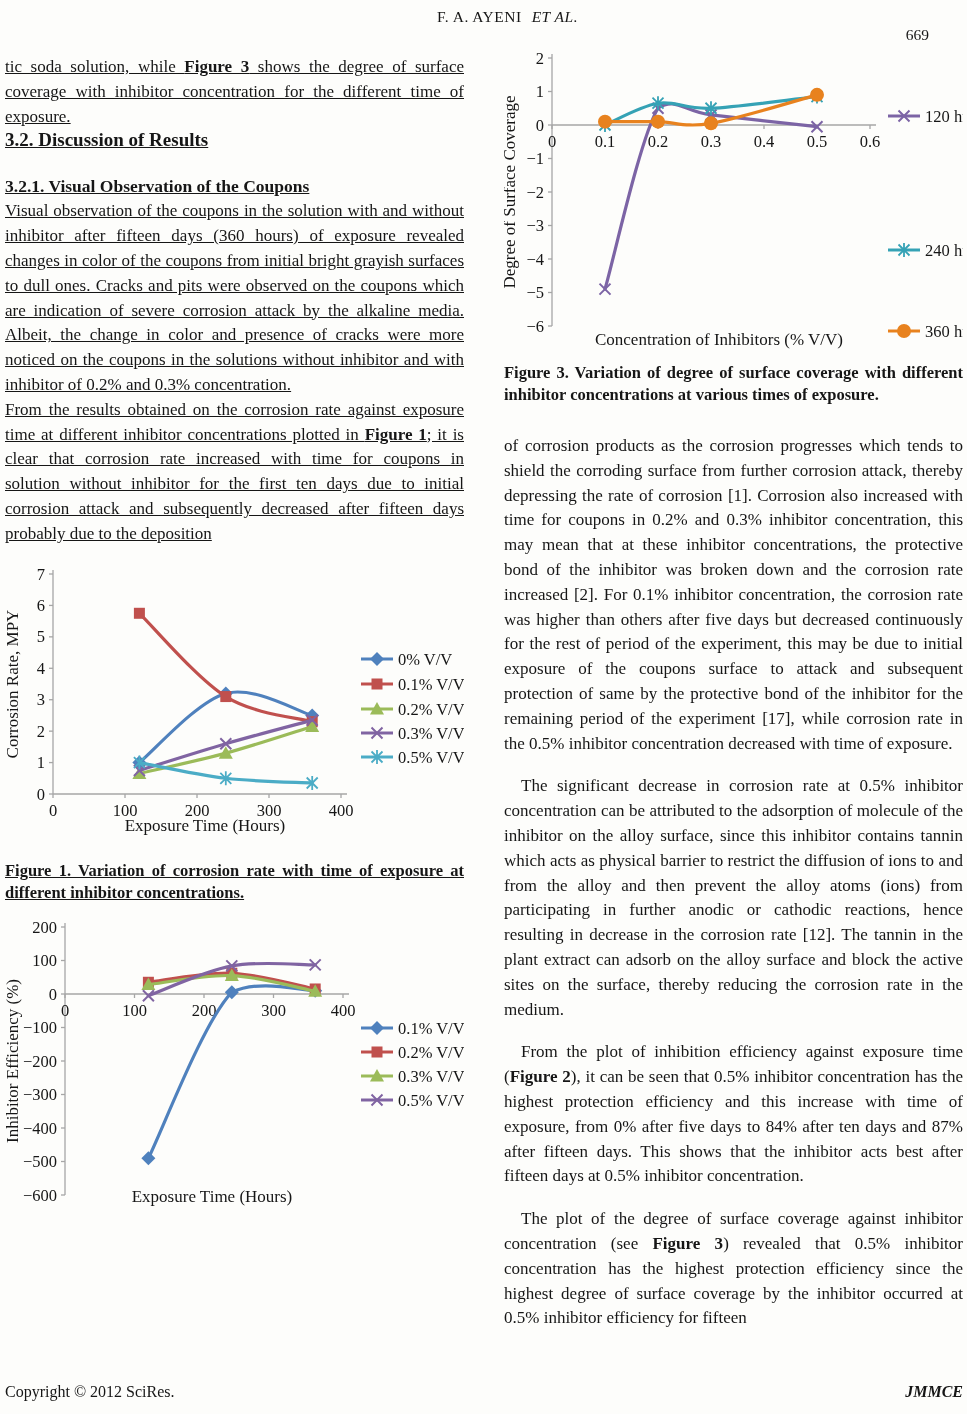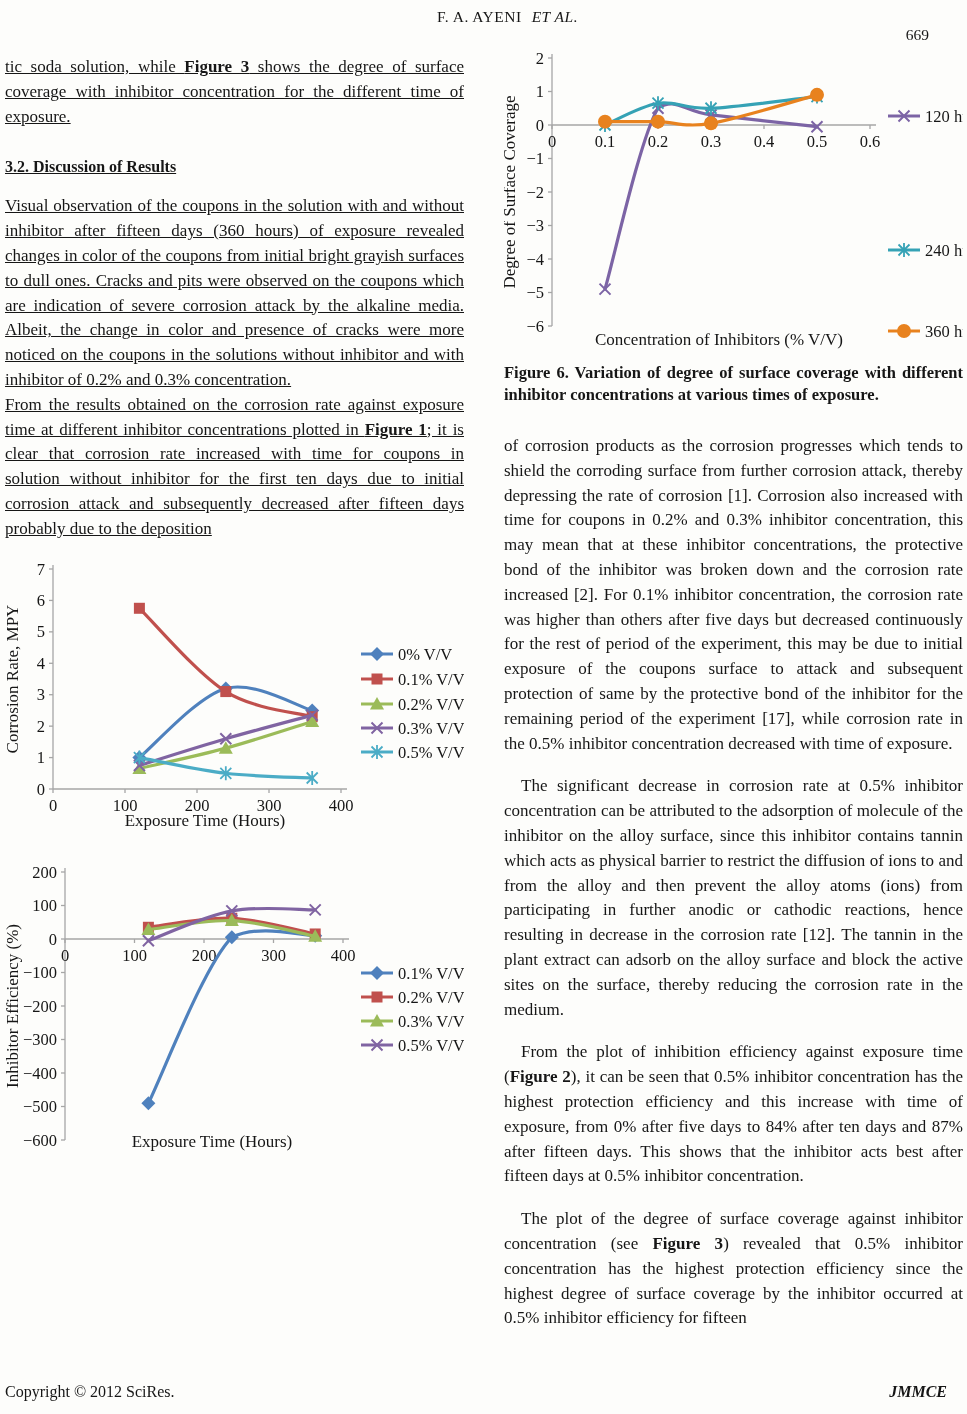--- a/index.html
+++ b/index.html
@@ -12,45 +12,46 @@
   }
   .header { position:absolute; top:8px; left:0; width:100%; font-size:15.5px; }
   .header-center { position:absolute; left:16px; width:100%; text-align:center; letter-spacing:.5px;padding-left:16px; }
   .header-etal { font-style:italic; margin-left:10px; }
   .header-page { position:absolute; right:38px; top:18px; }
   .col { position:absolute; width:459px; text-align:justify; }
   .col-left  { left:5px;  top:55px;text-decoration:underline; }
   .col-right { left:504px; top:50px; }
   p.body { font-size:17px; line-height:24.8px; }
   p.indent { text-indent:17px;margin-top:18px; }
-  h2.sec { font-size:16px; line-height:22px; margin-top:27px; margin-bottom:16px; }
+  h2.sec { font-size:19px; line-height:22px; margin-bottom:16px; }
   h3.sub { font-size:17.5px; line-height:21px; margin-top:25px; margin-bottom:2px; }
   .chart { position:relative; }
   .chart svg { display:block; }
   .caption { font-size:16.5px; font-weight:bold; line-height:22px; text-align:justify; }
   .cap1 { margin-top:6px; }
   .footer { position:absolute; top:1383px; left:5px; width:958px; font-size:16px; }
-  .footer-journal { position:absolute; right:16px; top:0; font-weight:bold; font-style:italic; }
+  .footer-journal { position:absolute; right:0; top:0; font-weight:bold; font-style:italic; }
   .mt12 { margin-top:12px; }
   .mt16 { margin-top:16px; }
   .mt18 { margin-top:28px; }
 </style>
 </head>
 <body>
 
 <div class="page">
 
   <div class="header">
     <div class="header-center"><span>F. A. AYENI</span><span class="header-etal">ET  AL.</span></div>
     <div class="header-page">669</div>
   </div>
 
   <div class="col col-left">
     <p class="body"><span>tic soda solution, while </span><span style="font-weight: bold;">Figure 3</span><span> shows the degree of surface coverage with inhibitor concentration for the different time of exposure.</span></p>
     <h2 class="sec">3.2. Discussion of Results</h2>
+    <h3 class="sub">3.2.1. Visual Observation of the Coupons</h3>
     <p class="body">Visual observation of the coupons in the solution with and without inhibitor after fifteen days (360 hours) of exposure revealed changes in color of the coupons from initial bright grayish surfaces to dull ones. Cracks and pits were observed on the coupons which are indication of severe corrosion attack by the alkaline media. Albeit, the change in color and presence of cracks were more noticed on the coupons in the solutions without inhibitor and with inhibitor of 0.2% and 0.3% concentration.</p>
     <p class="body"><span>From the results obtained on the corrosion rate against exposure time at different inhibitor concentrations plotted in </span><span style="font-weight: bold;">Figure 1</span><span>; it is clear that corrosion rate increased with time for coupons in solution without inhibitor for the first ten days due to initial corrosion attack and subsequently decreased after fifteen days probably due to the deposition</span></p>
     <div class="chart mt12">
         <svg width="459" height="295" viewBox="0 0 459 295">
           <line x1="48" y1="11" x2="48" y2="235" stroke="#A6A6A6" stroke-width="1.3"></line>
           <line x1="44" y1="235" x2="48" y2="235" stroke="#A6A6A6" stroke-width="1.3"></line>
           <text x="40" y="240.5" text-anchor="end" font-size="16.5" font-family="&quot;Liberation Serif&quot;, serif" fill="#161616">0</text>
           <line x1="44" y1="203.57142857142856" x2="48" y2="203.57142857142856" stroke="#A6A6A6" stroke-width="1.3"></line>
           <text x="40" y="209.07142857142856" text-anchor="end" font-size="16.5" font-family="&quot;Liberation Serif&quot;, serif" fill="#161616">1</text>
           <line x1="44" y1="172.14285714285714" x2="48" y2="172.14285714285714" stroke="#A6A6A6" stroke-width="1.3"></line>
@@ -108,20 +109,21 @@
           <polygon points="372,143 379,155.5 365,155.5" fill="#9BBB59"></polygon>
           <text x="393" y="155.5" text-anchor="start" font-size="16.5" font-family="&quot;Liberation Serif&quot;, serif" fill="#161616">0.2% V/V</text>
           <line x1="356" y1="174" x2="388" y2="174" stroke="#8064A2" stroke-width="3"></line>
           <path d="M366.5,168.5L377.5,179.5M366.5,179.5L377.5,168.5" stroke="#8064A2" stroke-width="2" fill="none"></path>
           <text x="393" y="179.5" text-anchor="start" font-size="16.5" font-family="&quot;Liberation Serif&quot;, serif" fill="#161616">0.3% V/V</text>
           <line x1="356" y1="198" x2="388" y2="198" stroke="#4BACC6" stroke-width="3"></line>
           <path d="M372,191L372,205M366.5,192.5L377.5,203.5M366.5,203.5L377.5,192.5" stroke="#4BACC6" stroke-width="1.8" fill="none"></path>
           <text x="393" y="203.5" text-anchor="start" font-size="16.5" font-family="&quot;Liberation Serif&quot;, serif" fill="#161616">0.5% V/V</text>
         </svg>
       </div>
+    <p class="caption cap1">Figure 1. Variation of corrosion rate with time of exposure at different inhibitor concentrations.</p>
     <div class="chart mt16">
         <svg width="459" height="292" viewBox="0 0 459 292">
           <line x1="60" y1="3" x2="60" y2="275" stroke="#A6A6A6" stroke-width="1.3"></line>
           <line x1="56" y1="7" x2="60" y2="7" stroke="#A6A6A6" stroke-width="1.3"></line>
           <text x="52" y="12.5" text-anchor="end" font-size="16.5" font-family="&quot;Liberation Serif&quot;, serif" fill="#161616">200</text>
           <line x1="56" y1="40.5" x2="60" y2="40.5" stroke="#A6A6A6" stroke-width="1.3"></line>
           <text x="52" y="46" text-anchor="end" font-size="16.5" font-family="&quot;Liberation Serif&quot;, serif" fill="#161616">100</text>
           <line x1="56" y1="74" x2="60" y2="74" stroke="#A6A6A6" stroke-width="1.3"></line>
           <text x="52" y="79.5" text-anchor="end" font-size="16.5" font-family="&quot;Liberation Serif&quot;, serif" fill="#161616">0</text>
           <line x1="56" y1="107.5" x2="60" y2="107.5" stroke="#A6A6A6" stroke-width="1.3"></line>
@@ -239,21 +241,21 @@
           <path d="M394.5,60.5L405.5,71.5M394.5,71.5L405.5,60.5" stroke="#7C64A5" stroke-width="2" fill="none"></path>
           <text x="421" y="71.5" text-anchor="start" font-size="16.5" font-family="&quot;Liberation Serif&quot;, serif" fill="#161616">120 hrs</text>
           <line x1="384" y1="200" x2="416" y2="200" stroke="#35A2B5" stroke-width="3"></line>
           <path d="M400,193L400,207M394.5,194.5L405.5,205.5M394.5,205.5L405.5,194.5" stroke="#35A2B5" stroke-width="1.8" fill="none"></path>
           <text x="421" y="205.5" text-anchor="start" font-size="16.5" font-family="&quot;Liberation Serif&quot;, serif" fill="#161616">240 hrs</text>
           <line x1="384" y1="281" x2="416" y2="281" stroke="#E8821E" stroke-width="3"></line>
           <circle cx="400" cy="281" r="7" fill="#E8821E"></circle>
           <text x="421" y="286.5" text-anchor="start" font-size="16.5" font-family="&quot;Liberation Serif&quot;, serif" fill="#161616">360 hrs</text>
         </svg>
       </div>
-    <p class="caption">Figure 6. Variation of degree of surface coverage with different inhibitor concentrations at various times of exposure.</p>
+    <p class="caption">Figure 3. Variation of degree of surface coverage with different inhibitor concentrations at various times of exposure.</p>
     <p class="body mt18">of corrosion products as the corrosion progresses which tends to shield the corroding surface from further corrosion attack, thereby depressing the rate of corrosion [1]. Corrosion also increased with time for coupons in 0.2% and 0.3% inhibitor concentration, this may mean that at these inhibitor concentrations, the protective bond of the inhibitor was broken down and the corrosion rate increased [2]. For 0.1% inhibitor concentration, the corrosion rate was higher than others after five days but decreased continuously for the rest of period of the experiment, this may be due to initial exposure of the coupons surface to attack and subsequent protection of same by the protective bond of the inhibitor for the remaining period of the experiment [17], while corrosion rate in the 0.5% inhibitor concentration decreased with time of exposure.</p>
     <p class="body indent">The significant decrease in corrosion rate at 0.5% inhibitor concentration can be attributed to the adsorption of molecule of the inhibitor on the alloy surface, since this inhibitor contains tannin which acts as physical barrier to restrict the diffusion of ions to and from the alloy and then prevent the alloy atoms (ions) from participating in further anodic or cathodic reactions, hence resulting in decrease in the corrosion rate [12]. The tannin in the plant extract can adsorb on the alloy surface and block the active sites on the surface, thereby reducing the corrosion rate in the medium.</p>
     <p class="body indent"><span>From the plot of inhibition efficiency against exposure time (</span><span style="font-weight: bold;">Figure 2</span><span>), it can be seen that 0.5% inhibitor concentration has the highest protection efficiency and this increase with time of exposure, from 0% after five days to 84% after ten days and 87% after fifteen days. This shows that the inhibitor acts best after fifteen days at 0.5% inhibitor concentration.</span></p>
     <p class="body indent"><span>The plot of the degree of surface coverage against inhibitor concentration (see </span><span style="font-weight: bold;">Figure 3</span><span>) revealed that 0.5% inhibitor concentration has the highest protection efficiency since the highest degree of surface coverage by the inhibitor occurred at 0.5% inhibitor efficiency for fifteen</span></p>
   </div>
 
   <div class="footer">
     <span>Copyright © 2012 SciRes.</span>
     <span class="footer-journal">JMMCE</span>
   </div>

